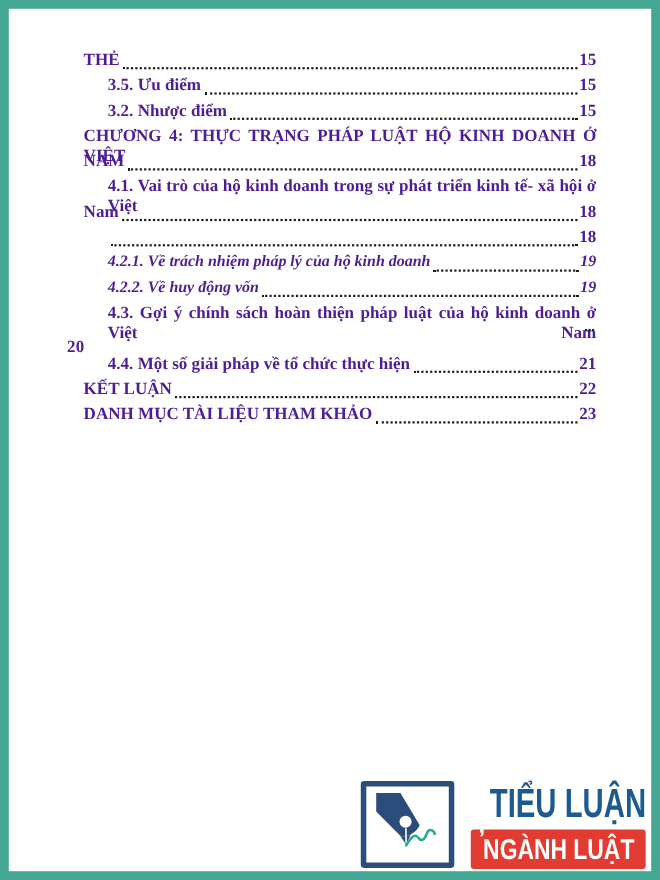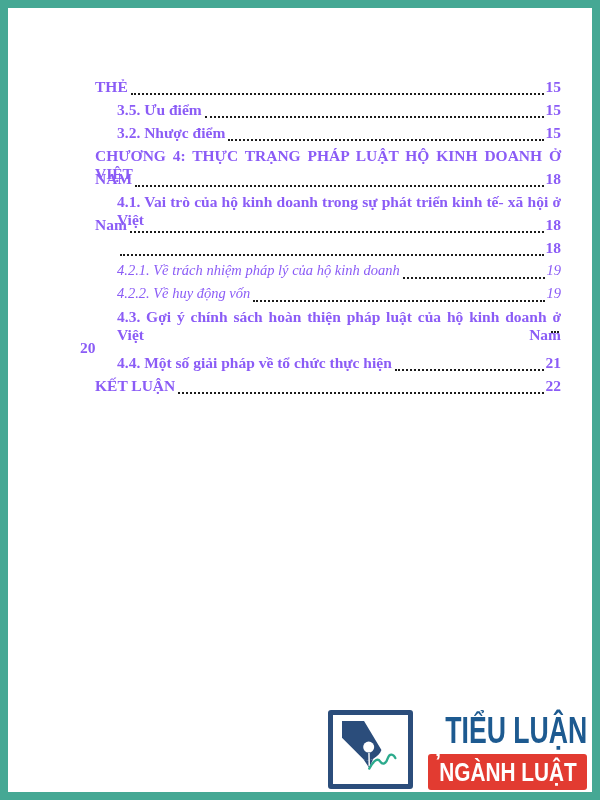--- a/index.html
+++ b/index.html
@@ -8,35 +8,35 @@
     background:#ffffff;
     font-family:"Liberation Serif",serif;
   }
   .frame{
     position:absolute;inset:0;box-sizing:border-box;
     border:8px solid var(--teal,#45a894);
     background:#ffffff;
   }
   
   .toc{
-    position:absolute;left:80px;top:46px;width:481px;
-    color:#8b5cf6;font-weight:bold;font-size:15.5px;margin-top:32px;
+    position:absolute;left:61px;top:46px;width:481px;
+    color:#4c1d95;font-weight:bold;font-size:15.5px;
   }
   .toc-row{
     display:flex;align-items:baseline;height:23px;
     white-space:nowrap;
   }
   .toc-row.wrap{
     display:block;white-space:normal;
     text-align:justify;text-align-last:justify;
   }
   .toc-row.l0{padding-left:0;flex-direction:column;}
   .toc-row.l1{padding-left:15px;}
   .toc-row.l2{padding-left:37px;}
-  .toc-row.it{font-weight:normal;font-style:italic;font-size:14.5px;}
+  .toc-row.it{font-weight:bold;font-style:italic;font-size:14.5px;}
   .toc-row .label{flex:0 0 auto;}
   .toc-row .dots{
     flex:1 1 auto;min-width:8px;height:0;
     border-bottom:2px dotted #1b1b1b;
     align-self:flex-end;margin:0 2px 6px 3px;
   }
   .toc-row .pg{flex:0 0 auto;}
   
   .pen-box{
     position:absolute;left:328px;top:710px;width:85px;height:79px;
@@ -125,20 +125,25 @@
       <div class="toc-row l2">
         <span class="label">4.4. Một số giải pháp về tổ chức thực hiện</span>
         <span class="dots"></span>
         <span class="pg">21</span>
       </div>
       <div class="toc-row l1">
         <span class="label">KẾT LUẬN</span>
         <span class="dots"></span>
         <span class="pg">22</span>
       </div>
+      <div class="toc-row l1">
+        <span class="label">DANH MỤC TÀI LIỆU THAM KHẢO</span>
+        <span class="dots"></span>
+        <span class="pg">23</span>
+      </div>
     </div>
 </div>
 
 <div class="pen-box">
   <svg viewBox="0 0 100 100" aria-hidden="true">
     <path d="M0 0 L38 0 L68 50 C66 56 61 61 54 65 C47 69 40 68 37 66 L0 29 Z" fill="#2b4d7b"></path>
     <path d="M54 65 L47 81 L37 66 C42 69 49 68 54 65 Z" fill="#2b4d7b"></path>
     <circle cx="46" cy="45" r="9.5" fill="#ffffff"></circle>
     <path d="M46.5 55 L47 78" stroke="#ffffff" stroke-width="2.5" fill="none"></path>
     <path d="M47 82 C56 66 62 64 66 70 C70 76 76 74 79 64 C82 55 89 57 92 64" stroke="#2baa8c" stroke-width="4" fill="none" stroke-linecap="round"></path>

